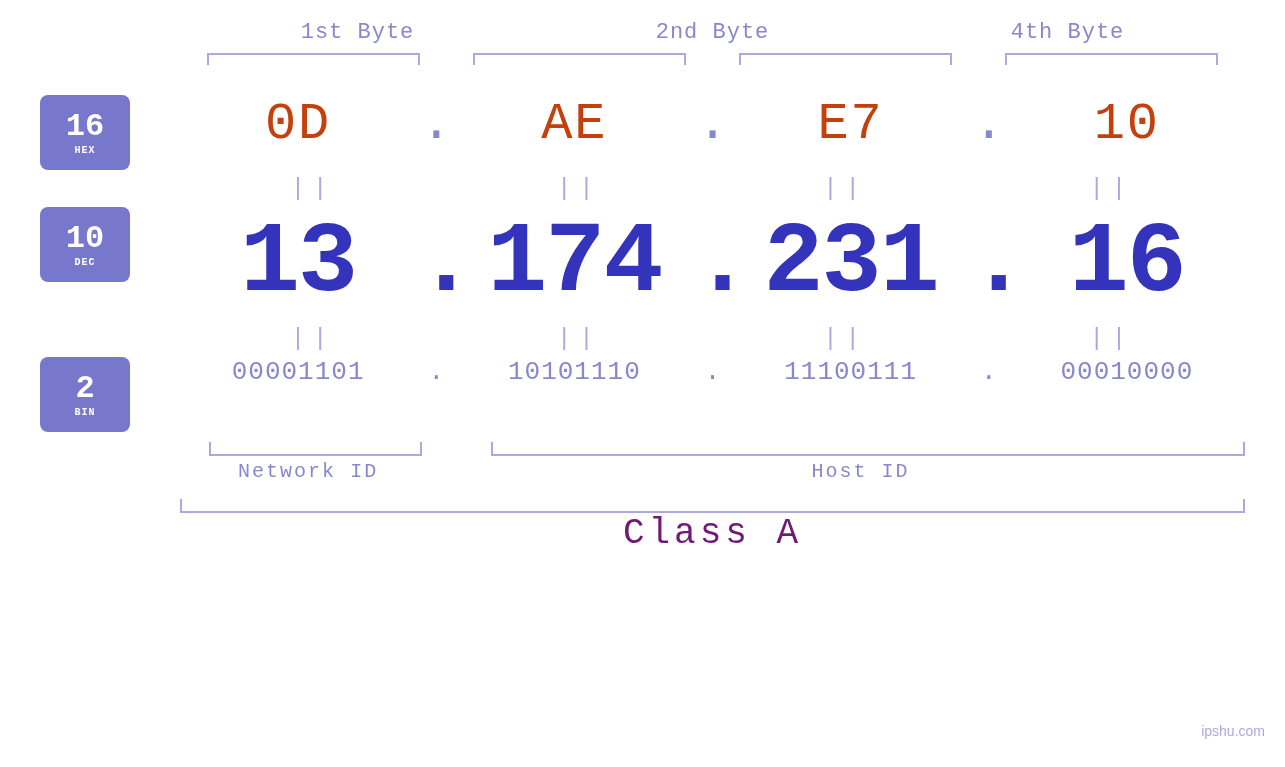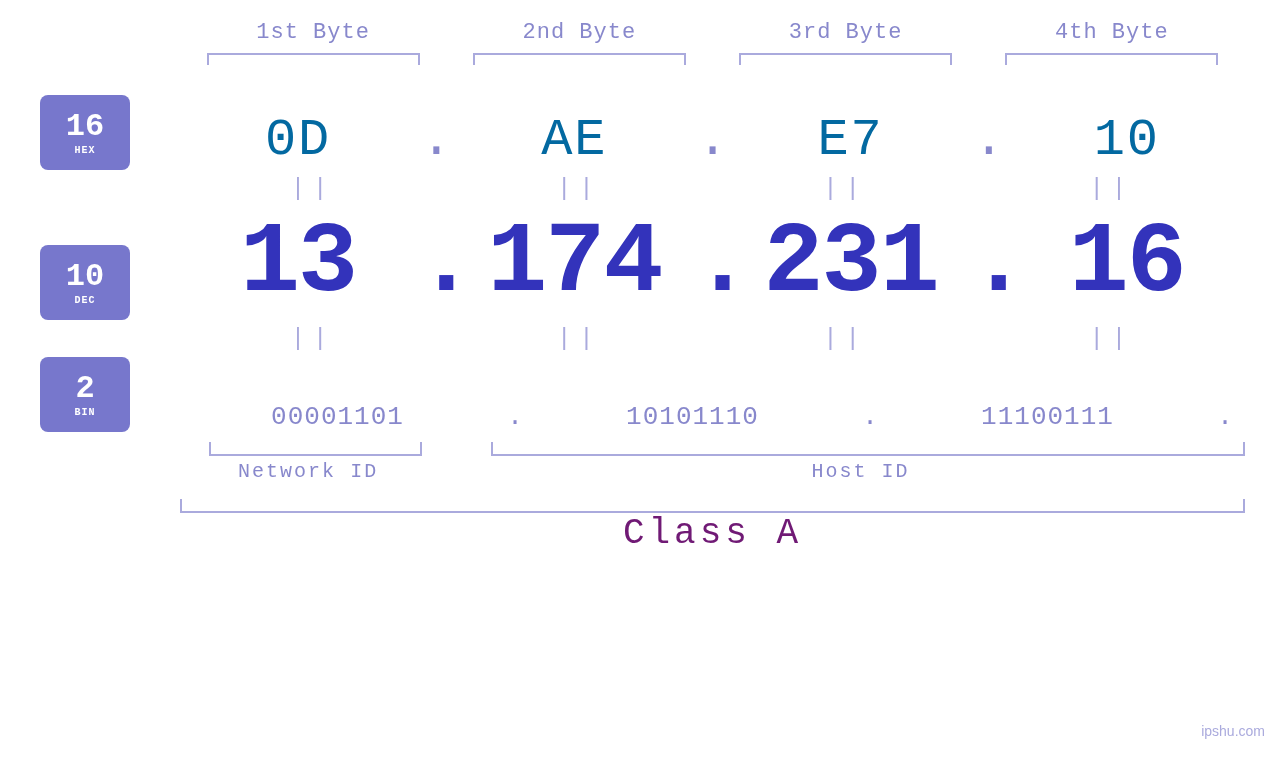--- a/index.html
+++ b/index.html
@@ -57,21 +57,21 @@
     .bracket-top {
       width: 80%;
       height: 12px;
       border: 2px solid #aaaadd;
       border-bottom: none;
     }
 
     
     .value-row {
       display: flex;
-      align-items: flex-end;
+      align-items: flex-start;
       width: 100%;
       position: relative;
     }
 
     .badge {
       width: 90px;
       height: 75px;
       background: #7777cc;
       border-radius: 8px;
       display: flex;
@@ -108,21 +108,21 @@
     }
 
     .dot-cell {
       width: 40px;
       text-align: center;
       flex-shrink: 0;
     }
 
     
     .hex-value {
-      color: #0369a1;
+      color: #c2410c;
       font-size: 52px;
       letter-spacing: 2px;
     }
 
     
     .dec-value {
       color: #3333bb;
       font-size: 100px;
       font-weight: bold;
       letter-spacing: -2px;
@@ -241,21 +241,20 @@
     }
   </style>
 </head>
 <body>
 
 <div class="container">
 
   <div class="byte-headers">
     <div class="byte-header">1st Byte</div>
     <div class="byte-header">2nd Byte</div>
-    <div class="byte-header">3rd Byte</div>
     <div class="byte-header">4th Byte</div>
   </div>
 
   <div class="top-brackets">
     <div class="bracket-cell">
         <div class="bracket-top"></div>
       </div>
     <div class="bracket-cell">
         <div class="bracket-top"></div>
       </div>
@@ -318,20 +317,21 @@
       <span class="badge-number">2</span>
       <span class="badge-label">BIN</span>
     </div>
     <div class="values-grid">
       <div class="value-cell"><span class="bin-value">00001101</span></div>
       <div class="dot-cell"><span class="dot-bin">.</span></div>
       <div class="value-cell"><span class="bin-value">10101110</span></div>
       <div class="dot-cell"><span class="dot-bin">.</span></div>
       <div class="value-cell"><span class="bin-value">11100111</span></div>
       <div class="dot-cell"><span class="dot-bin">.</span></div>
+      <div class="value-cell"><span class="bin-value">00010000</span></div>
     </div>
   </div>
 
   <div class="bottom-section">
     <div class="bottom-brackets">
 
       <div style="flex:1; padding: 0 10px;">
         <div class="bracket-b"></div>
       </div>
 

